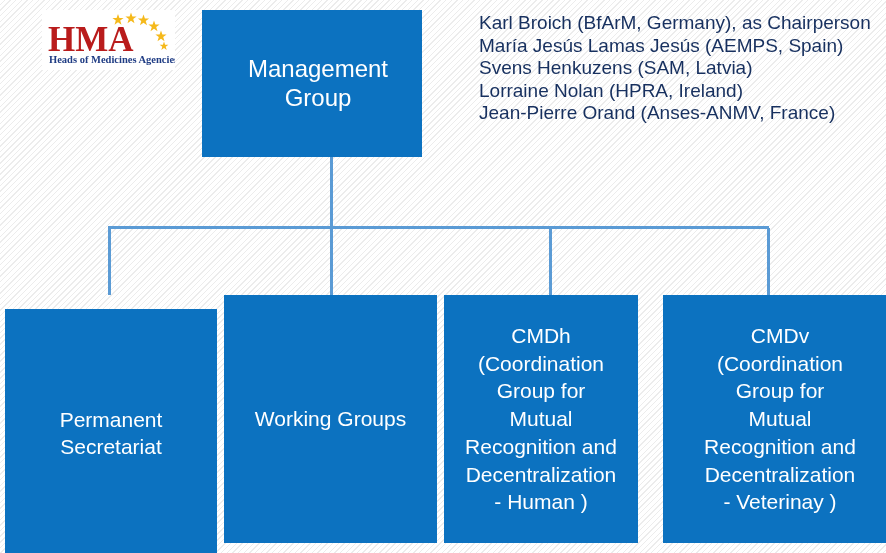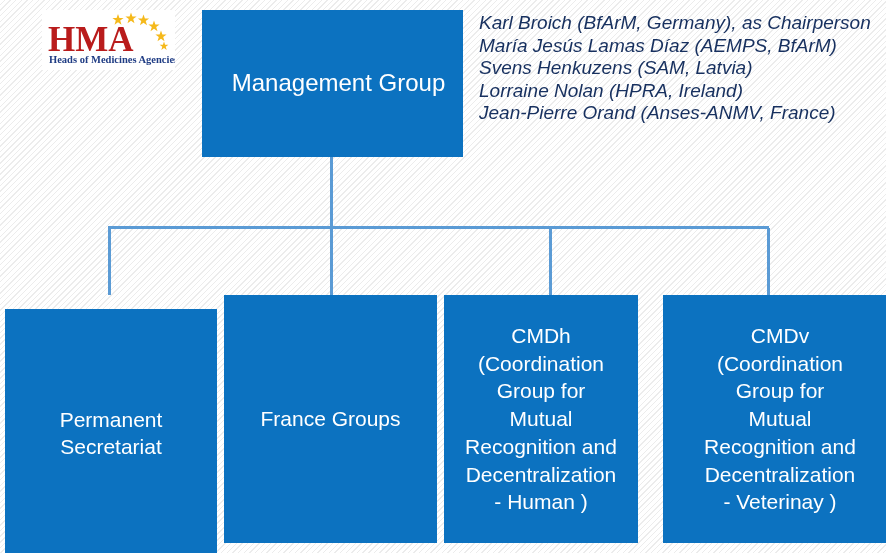--- a/index.html
+++ b/index.html
@@ -86,21 +86,21 @@
   }
   .node .node-label {
     display: block;
     width: 100%;
     white-space: pre-line;
   }
 
   #node-management {
     left: 202px;
     top: 10px;
-    width: 261px;
+    width: 220px;
     height: 147px;
     padding-left: 12px;
   }
   #node-management .node-label {
     font-size: 24px;
     line-height: 1.2;
   }
 
   #node-secretariat {
     left: 5px;
@@ -151,21 +151,20 @@
     position: absolute;
     left: 479px;
     top: 12px;
     width: 405px;
     color: #17305F;
     font-size: 19px;
     line-height: 22.5px;
   }
   .member-list .member-line {
     white-space: nowrap;
-    font-style: italic;
   }
 </style>
 </head>
 <body>
 
 <div id="page">
 
   <div class="logo-box">
     <div class="logo-stars">
       <svg viewBox="0 0 64 46" width="64" height="46" aria-hidden="true">
@@ -200,21 +199,21 @@
   <div class="node" id="node-management">
     <span class="node-label">Management Group</span>
   </div>
 
   <div class="node" id="node-secretariat">
     <span class="node-label">Permanent
 Secretariat</span>
   </div>
 
   <div class="node" id="node-working-groups">
-    <span class="node-label">France Groups</span>
+    <span class="node-label">Working Groups</span>
   </div>
 
   <div class="node" id="node-cmdh">
     <span class="node-label">CMDh
 (Coordination
 Group for
 Mutual
 Recognition and
 Decentralization
 - Human )</span>
@@ -225,19 +224,19 @@
 (Coordination
 Group for
 Mutual
 Recognition and
 Decentralization
 - Veterinay )</span>
   </div>
 
   <div class="member-list" id="member-list">
       <div class="member-line">Karl Broich (BfArM, Germany), as Chairperson</div>
-      <div class="member-line">María Jesús Lamas Díaz (AEMPS, BfArM)</div>
+      <div class="member-line">María Jesús Lamas Jesús (AEMPS, Spain)</div>
       <div class="member-line">Svens Henkuzens (SAM, Latvia)</div>
       <div class="member-line">Lorraine Nolan (HPRA, Ireland)</div>
       <div class="member-line">Jean-Pierre Orand (Anses-ANMV, France)</div>
     </div>
 
 </div>
 
 </body></html>

